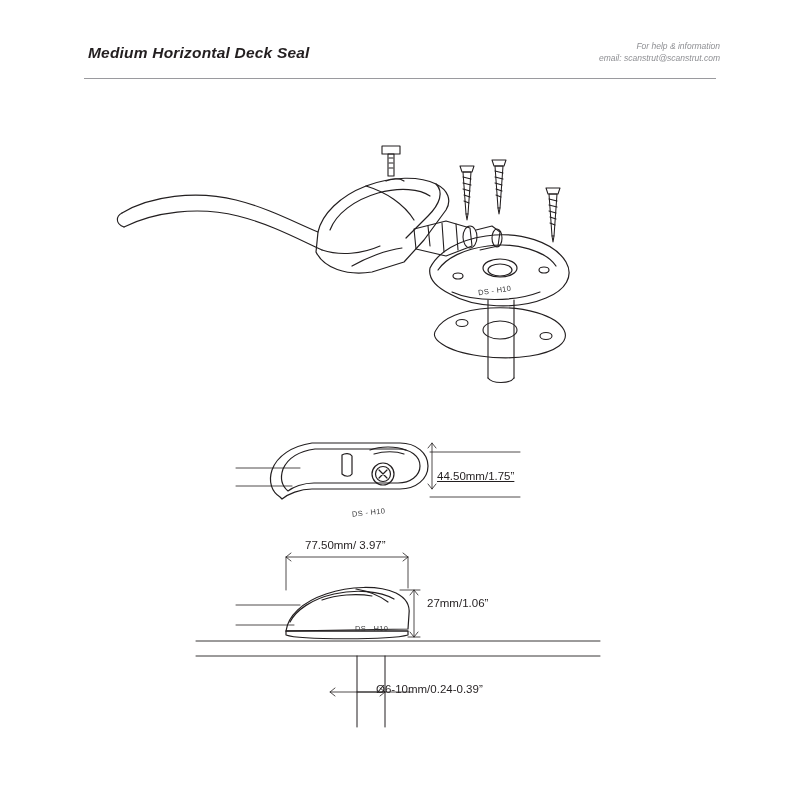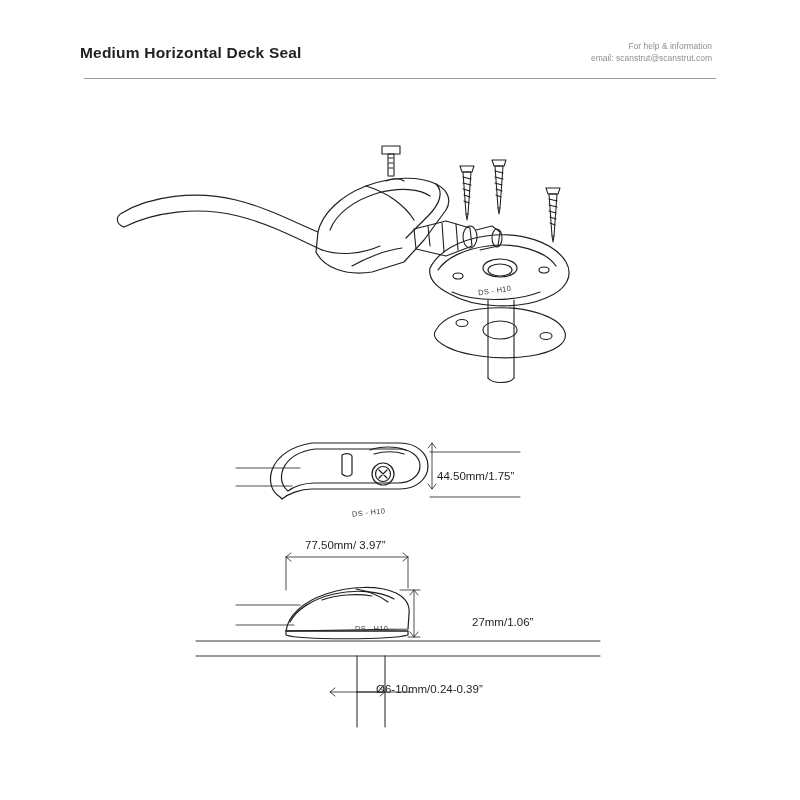--- a/index.html
+++ b/index.html
@@ -19,24 +19,25 @@
     position: absolute;
     left: 0; top: 0;
     width: 800px;
     height: 800px;
     background: #ffffff;
   }
 
   
   .header {
     position: absolute;
-    left: 80px;
+    left: 88px;
     top: 44px;
     width: 632px;
     height: 36px;
+    font-style: italic;
   }
   .doc-title {
     position: absolute;
     left: 0;
     top: 0;
     font-size: 15.5px;
     font-weight: bold;
     letter-spacing: 0.2px;
     color: #231f20;
     white-space: nowrap;
@@ -268,21 +269,21 @@
 
     </g>
   </svg>
 
   <div class="part-code" style="left:478px; top:286px; transform:rotate(-8deg);">DS - H10</div>
 
   <div class="part-code" style="left:352px; top:508px; transform:rotate(-6deg);">DS - H10</div>
 
   <div class="part-code" style="left:355px; top:624px;">DS - H10</div>
 
-  <div class="dim-label" style="left:437px; top:470px;">44.50mm/1.75”</div>
+  <div class="dim-label" style="left:437px; top:470px;text-decoration:underline;">44.50mm/1.75”</div>
 
   <div class="dim-label" style="left:305px; top:539px;">77.50mm/ 3.97”</div>
 
-  <div class="dim-label" style="left:427px; top:616px;margin-left:45px;">27mm/1.06”</div>
+  <div class="dim-label" style="left:427px; top:597px;">27mm/1.06”</div>
 
   <div class="dim-label" style="left:376px; top:683px;">Ø6-10mm/0.24-0.39”</div>
 
 </div>
 
 </body></html>

